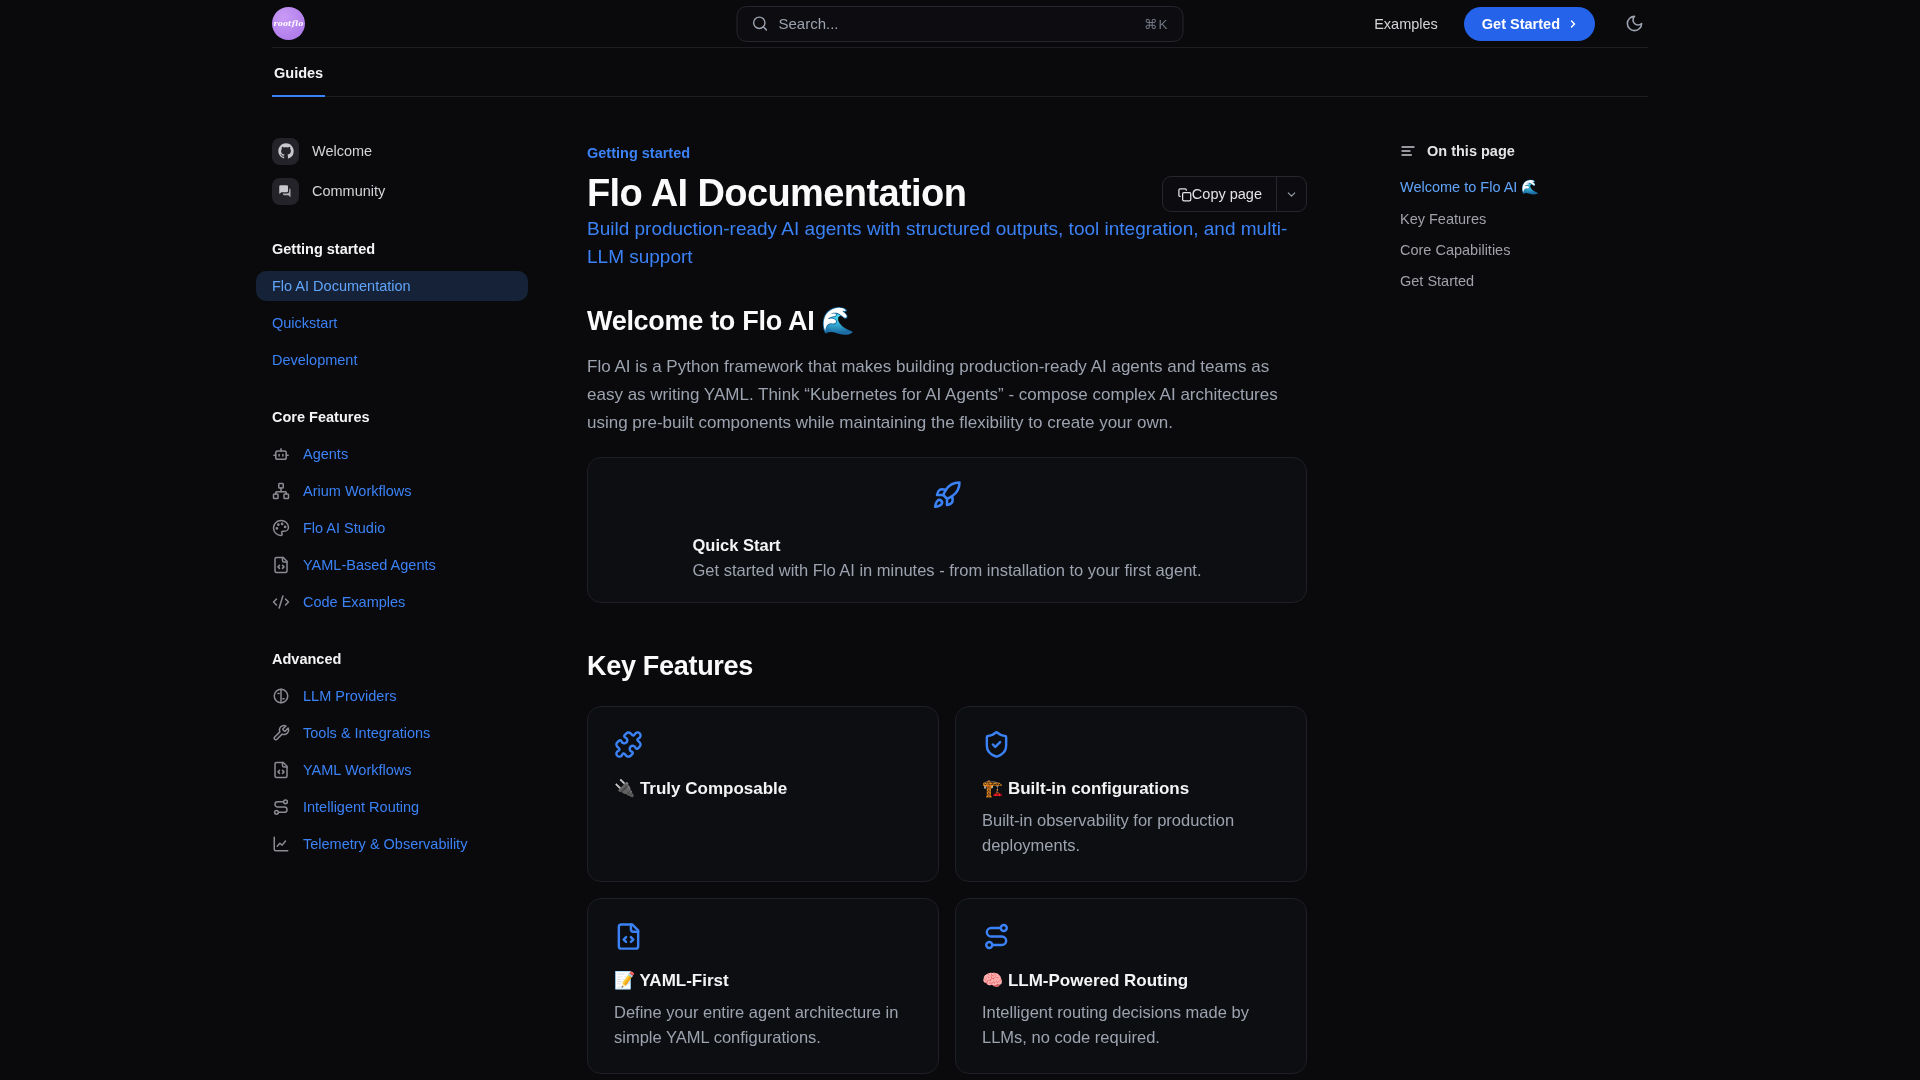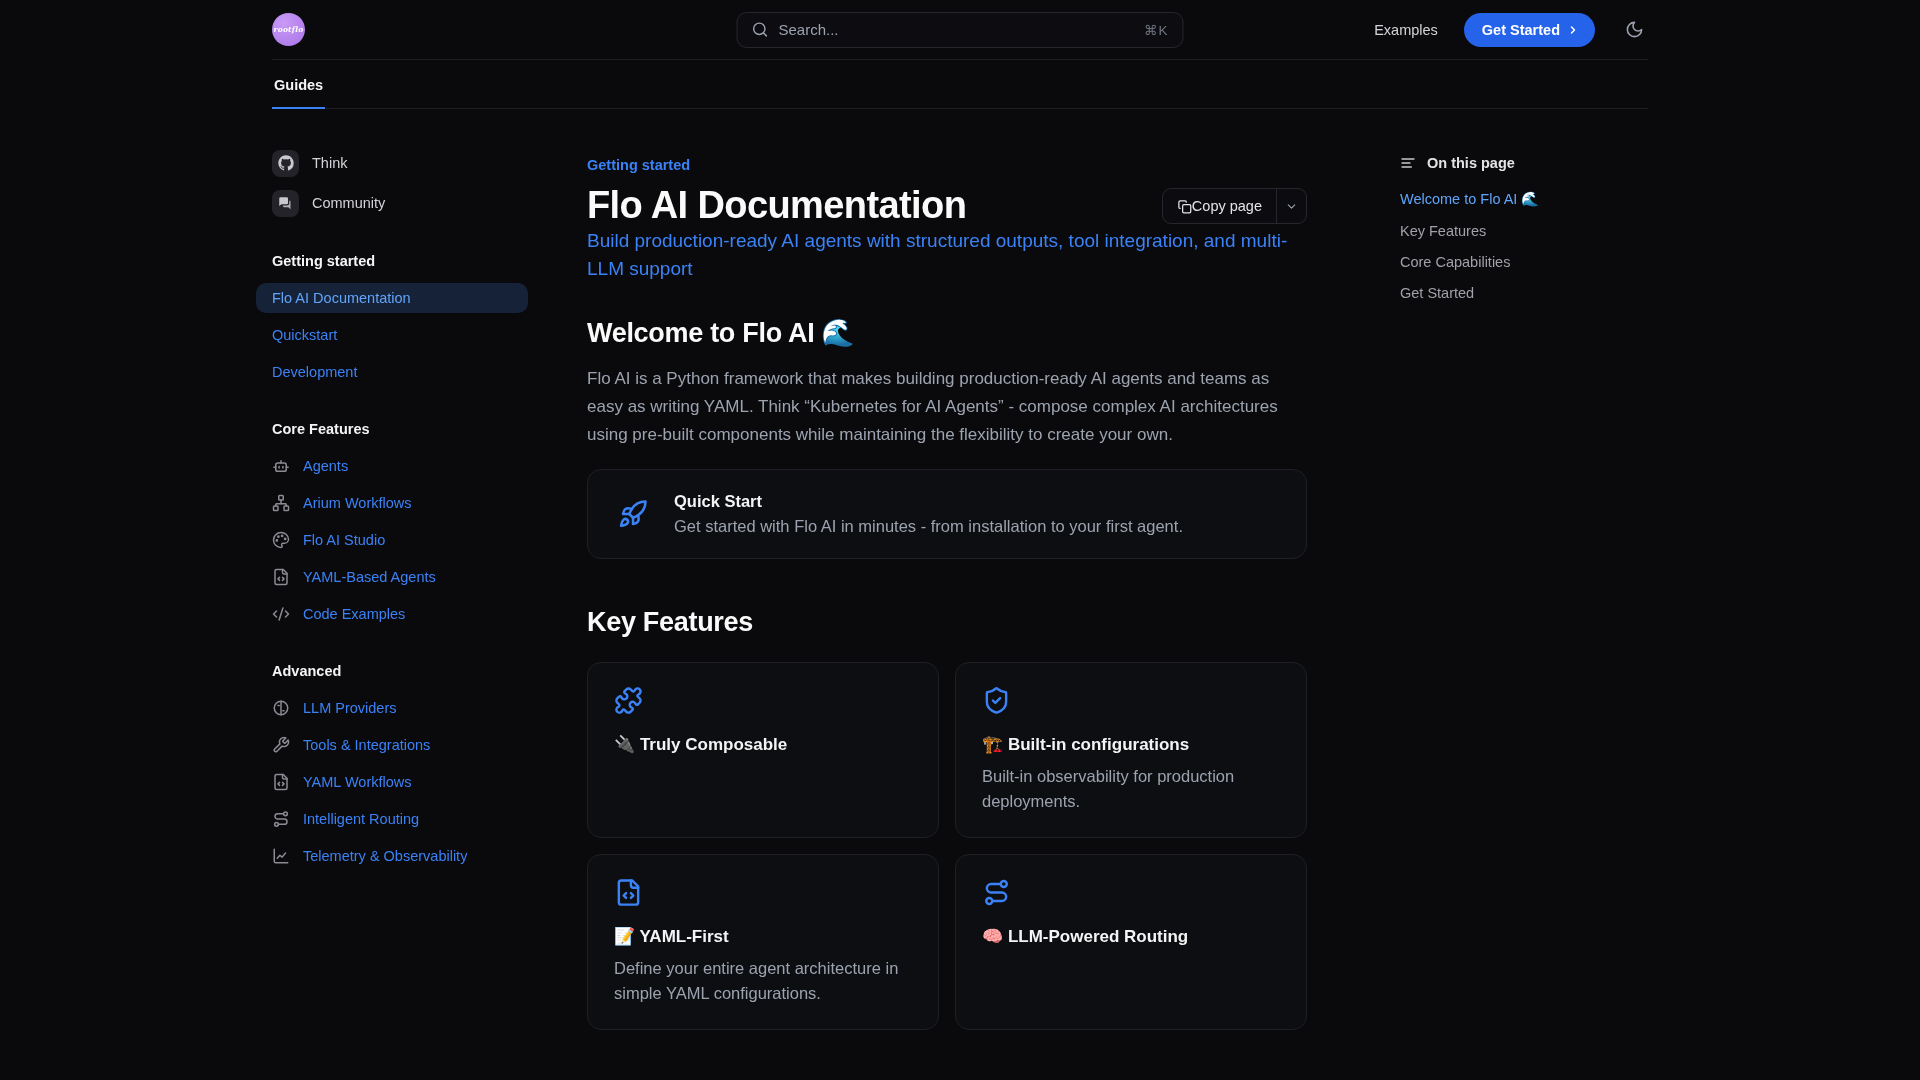--- a/index.html
+++ b/index.html
@@ -9,21 +9,21 @@
     color:#e4e4e7;
     font-family:"Liberation Sans", sans-serif;
     -webkit-font-smoothing:antialiased;
   }
   a { text-decoration:none; color:inherit; cursor:pointer; }
   svg { display:block; }
   .page { width:1376px; margin:0 auto; }
 
   
   .topbar {
-    height:60px; display:flex; align-items:center; justify-content:space-between;
+    height:48px; display:flex; align-items:center; justify-content:space-between;
     border-bottom:1px solid #1d1d22; position:relative;
   }
   .logo-circle {
     width:33px; height:33px; border-radius:50%;
     background:radial-gradient(circle at 35% 30%, #c99af5, #a873e8);
     display:flex; align-items:center; justify-content:center;
   }
   .logo-circle span {
     font-size:7.5px; font-style:italic; font-weight:700; color:#ffffff; letter-spacing:.2px;
     font-family:"DejaVu Serif", serif;
@@ -87,21 +87,21 @@
   }
   .copy-btn .copy-main { display:flex; align-items:center; padding:0 14px; font-size:14.5px; cursor:pointer; height:100%; }
   .copy-btn .copy-caret { display:flex; align-items:center; justify-content:center; width:30px; height:100%; border-left:1px solid #26262c; color:#9ca3af; cursor:pointer; }
   .subtitle { font-size:19px; line-height:28px; color:#3b82f6; }
   h2.section-h { font-size:27px; font-weight:700; color:#fafafa; letter-spacing:-0.3px; }
   .welcome-h { margin-top:34px; }
   .body-p { margin-top:16px; font-size:17px; line-height:28px; color:#9ca3af; }
   .quickstart-card {
     margin-top:20px; display:flex; align-items:center; gap:26px;
     border:1px solid #1f1f25; background:#0d0e12; border-radius:14px;
-    padding:22px 30px; cursor:pointer;
+    padding:22px 30px; cursor:pointer;flex-direction:column;
   }
   .qs-icon { color:#3b82f6; flex-shrink:0; }
   .qs-title { font-size:16.5px; font-weight:700; color:#f4f4f5; }
   .qs-desc { margin-top:6px; font-size:16.5px; color:#9ca3af; }
   .kf-h { margin-top:48px; }
   .cards { margin-top:24px; display:grid; grid-template-columns:1fr 1fr; gap:16px; }
   .card { border:1px solid #1f1f25; background:#0d0e12; border-radius:14px; padding:23px 26px; }
   .card-icon { color:#3b82f6; }
   .card-title { margin-top:19px; font-size:17px; font-weight:700; color:#f4f4f5; }
   .card-desc { margin-top:9px; font-size:16.5px; line-height:25px; color:#9ca3af; }
@@ -163,21 +163,21 @@
   <div class="content">
 
     <aside class="sidebar">
 
       <div class="side-link">
         <span class="iconbox">
           <svg width="16" height="16" viewBox="0 0 24 24" fill="currentColor">
               <path d="M12 .5C5.65.5.5 5.65.5 12c0 5.08 3.29 9.39 7.86 10.91.58.11.79-.25.79-.55v-1.94c-3.2.7-3.87-1.36-3.87-1.36-.52-1.33-1.28-1.68-1.28-1.68-1.04-.71.08-.7.08-.7 1.15.08 1.76 1.18 1.76 1.18 1.03 1.76 2.69 1.25 3.35.96.1-.74.4-1.25.73-1.54-2.55-.29-5.23-1.28-5.23-5.68 0-1.26.45-2.28 1.18-3.08-.12-.29-.51-1.46.11-3.04 0 0 .96-.31 3.16 1.18.92-.26 1.9-.38 2.88-.39.98 0 1.96.13 2.88.39 2.19-1.49 3.15-1.18 3.15-1.18.63 1.58.23 2.75.12 3.04.74.8 1.18 1.82 1.18 3.08 0 4.41-2.69 5.38-5.25 5.67.41.36.78 1.05.78 2.13v3.16c0 .31.21.67.8.55A11.52 11.52 0 0 0 23.5 12C23.5 5.65 18.35.5 12 .5z"></path>
             </svg>
         </span>
-        <span>Think</span>
+        <span>Welcome</span>
       </div>
 
       <div class="side-link">
         <span class="iconbox">
           <svg width="15" height="15" viewBox="0 0 24 24" fill="currentColor">
               <path d="M14 2H4a2 2 0 0 0-2 2v12l3.5-3H14a2 2 0 0 0 2-2V4a2 2 0 0 0-2-2z"></path>
               <path d="M20 7h-2v4a4 4 0 0 1-4 4H8v1a2 2 0 0 0 2 2h6.5L20 21V9a2 2 0 0 0-2-2z" opacity=".85"></path>
             </svg>
         </span>
         <span>Community</span>
@@ -389,20 +389,21 @@
 
         <div class="card">
           <span class="card-icon">
             <svg width="29" height="29" viewBox="0 0 24 24" fill="none" stroke="currentColor" stroke-width="2" stroke-linecap="round" stroke-linejoin="round">
                 <circle cx="6" cy="19" r="2.5"></circle>
                 <circle cx="18" cy="5" r="2.5"></circle>
                 <path d="M8.5 19h8a3.5 3.5 0 0 0 0-7h-9a3.5 3.5 0 0 1 0-7h7"></path>
               </svg>
           </span>
           <div class="card-title">🧠 LLM-Powered Routing</div>
+          <div class="card-desc">Intelligent routing decisions made by LLMs, no code required.</div>
         </div>
       </div>
 
     </main>
 
     <aside class="toc">
       <div class="toc-header">
         <span>
           <svg width="16" height="16" viewBox="0 0 24 24" fill="none" stroke="currentColor" stroke-width="2" stroke-linecap="round" stroke-linejoin="round">
               <path d="M21 6H3"></path>

